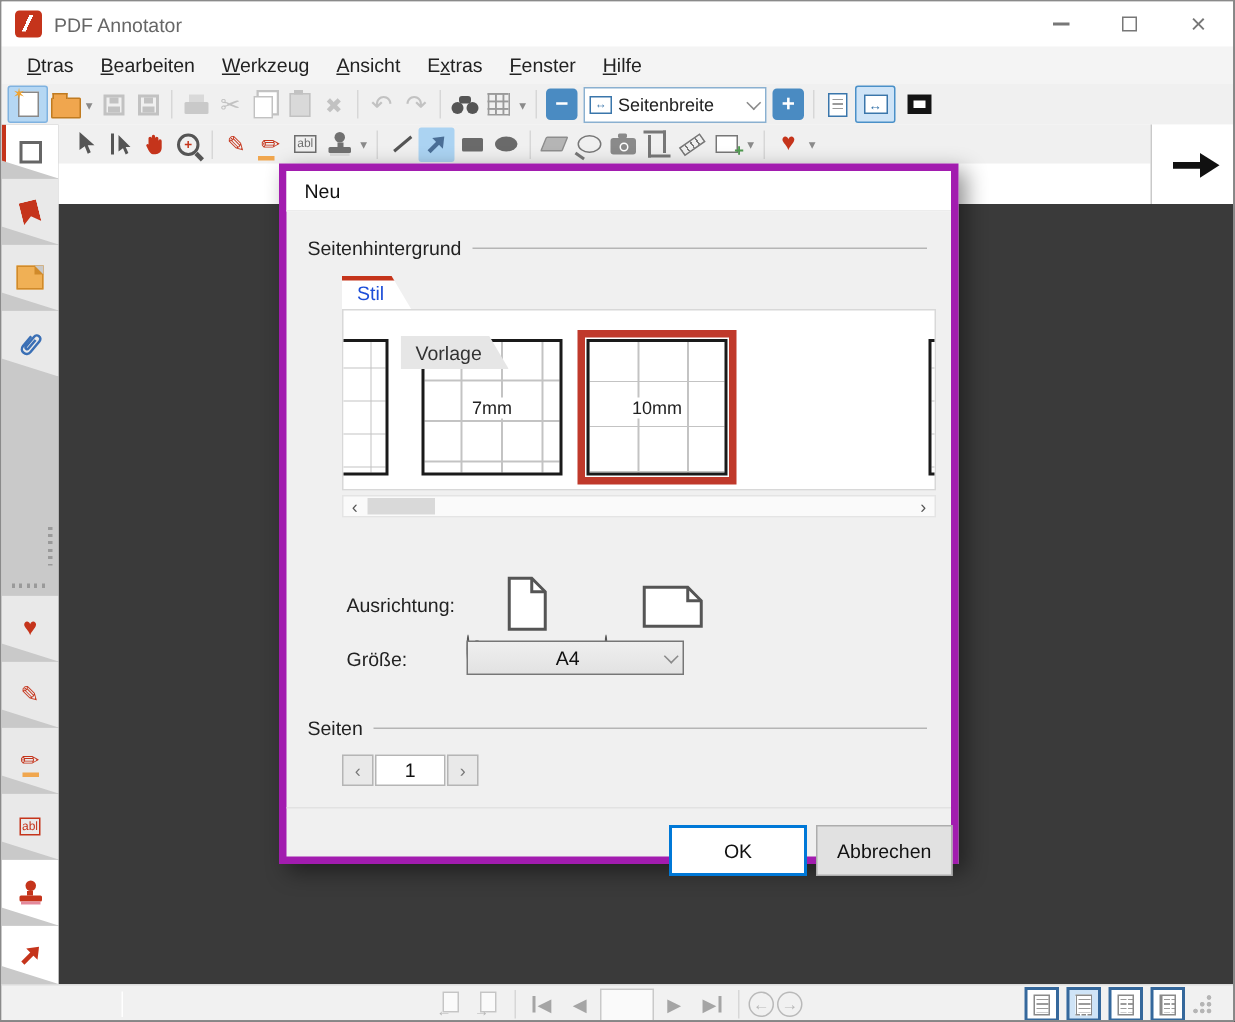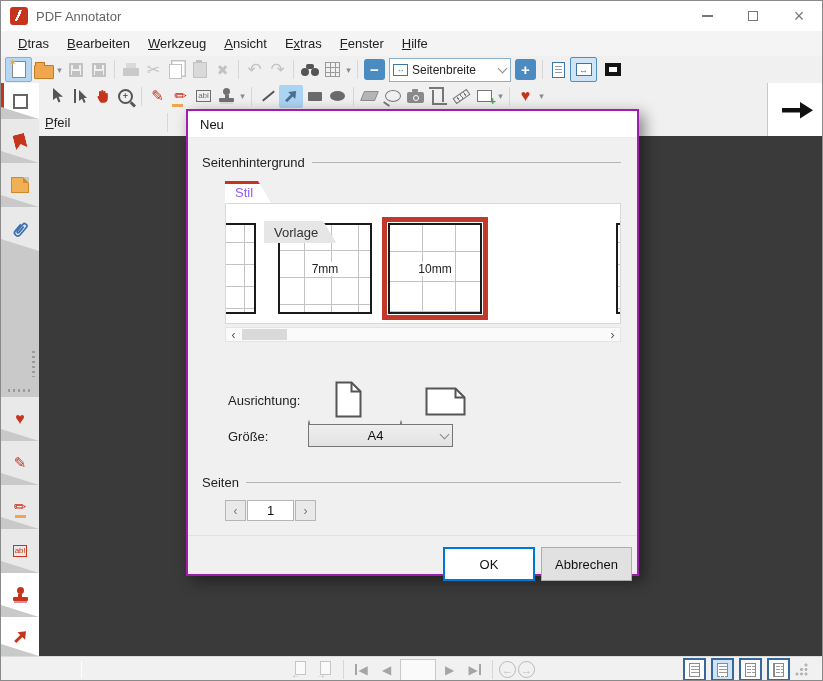--- a/index.html
+++ b/index.html
@@ -143,26 +143,26 @@
   .corner-grip{width:13px;height:13px;background:
      radial-gradient(circle at 2px 11px,#b5b5b5 1.3px,transparent 1.8px),
      radial-gradient(circle at 6.5px 11px,#b5b5b5 1.3px,transparent 1.8px),
      radial-gradient(circle at 11px 11px,#b5b5b5 1.3px,transparent 1.8px),
      radial-gradient(circle at 6.5px 6.5px,#b5b5b5 1.3px,transparent 1.8px),
      radial-gradient(circle at 11px 6.5px,#b5b5b5 1.3px,transparent 1.8px),
      radial-gradient(circle at 11px 2px,#b5b5b5 1.3px,transparent 1.8px);}
 
   
   .dialog{position:absolute;left:185px;top:108px;width:453px;height:467px;background:#f0f0f0;
-          border:2px solid #a21caf;box-sizing:border-box;box-shadow:5px 5px 14px rgba(0,0,0,.45);}
+          border:5px solid #a21caf;box-sizing:border-box;box-shadow:5px 5px 14px rgba(0,0,0,.45);}
   .dlg-title{height:26px;background:#fff;display:flex;align-items:center;padding-left:12px;font-size:13px;color:#111;border-bottom:1px solid #ececec;}
   .grp{position:absolute;left:14px;right:16px;display:flex;align-items:center;font-size:13px;color:#222;}
   .grp .gline{flex:1;height:1px;background:#b5b5b5;margin-left:7px;}
   .tabs{position:absolute;left:37px;top:70px;height:22px;display:flex;}
-  .tab{height:22px;padding:0 18px 0 10px;display:flex;align-items:center;font-size:13px;color:#8b5cf6;
+  .tab{height:22px;padding:0 18px 0 10px;display:flex;align-items:center;font-size:13px;color:#1d4ed8;
        clip-path:polygon(0 0,calc(100% - 13px) 0,100% 100%,0 100%);position:relative;background:#e6e6e6;}
   .tab.active{background:#fff;z-index:2;}
   .tab.active .tabred{position:absolute;left:0;top:0;width:calc(100% - 10px);height:3px;background:#c5341b;}
   .tab.inactive{margin-left:-7px;z-index:1;color:#333;margin-top:40px;}
   .stylespanel{position:absolute;left:37px;top:92px;width:396px;height:121px;background:#fff;border:1px solid #d8d8d8;box-sizing:border-box;overflow:hidden;}
   .thumb{position:absolute;top:19px;width:94px;height:91px;background:#fff;border:2px solid #1a1a1a;box-sizing:border-box;
          display:flex;align-items:center;justify-content:center;}
   .thumb .tl{font-size:12px;color:#222;background:#fff;padding:0 3px;z-index:2;}
   .g22{background-image:linear-gradient(to right,#c3c3c3 1px,transparent 1px),linear-gradient(to bottom,#c3c3c3 1px,transparent 1px);background-size:22px 22px;background-position:-8px -5px;}
   .g27{background-image:linear-gradient(to right,#c3c3c3 1px,transparent 1px),linear-gradient(to bottom,#c3c3c3 1px,transparent 1px);background-size:27px 27px;background-position:-3px -2px;}
@@ -353,24 +353,20 @@
       </span>
     <span class="ico">
         <span class="imgico"></span>
       </span>
     <span class="caret">▾</span>
     <span class="sep"></span>
     <span class="ico heart">♥</span>
     <span class="caret">▾</span>
   </div>
 
-  <div class="propsbar">
-    <span class="lbl"><span></span><span class="key">P</span><span>feil</span></span>
-    <span class="props-sep"></span>
-  </div>
 
   <div class="docarea"></div>
 
   <div class="stylepanel">
     <svg width="34" height="22" viewBox="0 0 34 22">
         <rect x="2" y="9" width="20" height="4.5" fill="#111"></rect>
         <polygon points="20,3 33,11.2 20,19.5" fill="#111"></polygon>
       </svg>
   </div>
 

